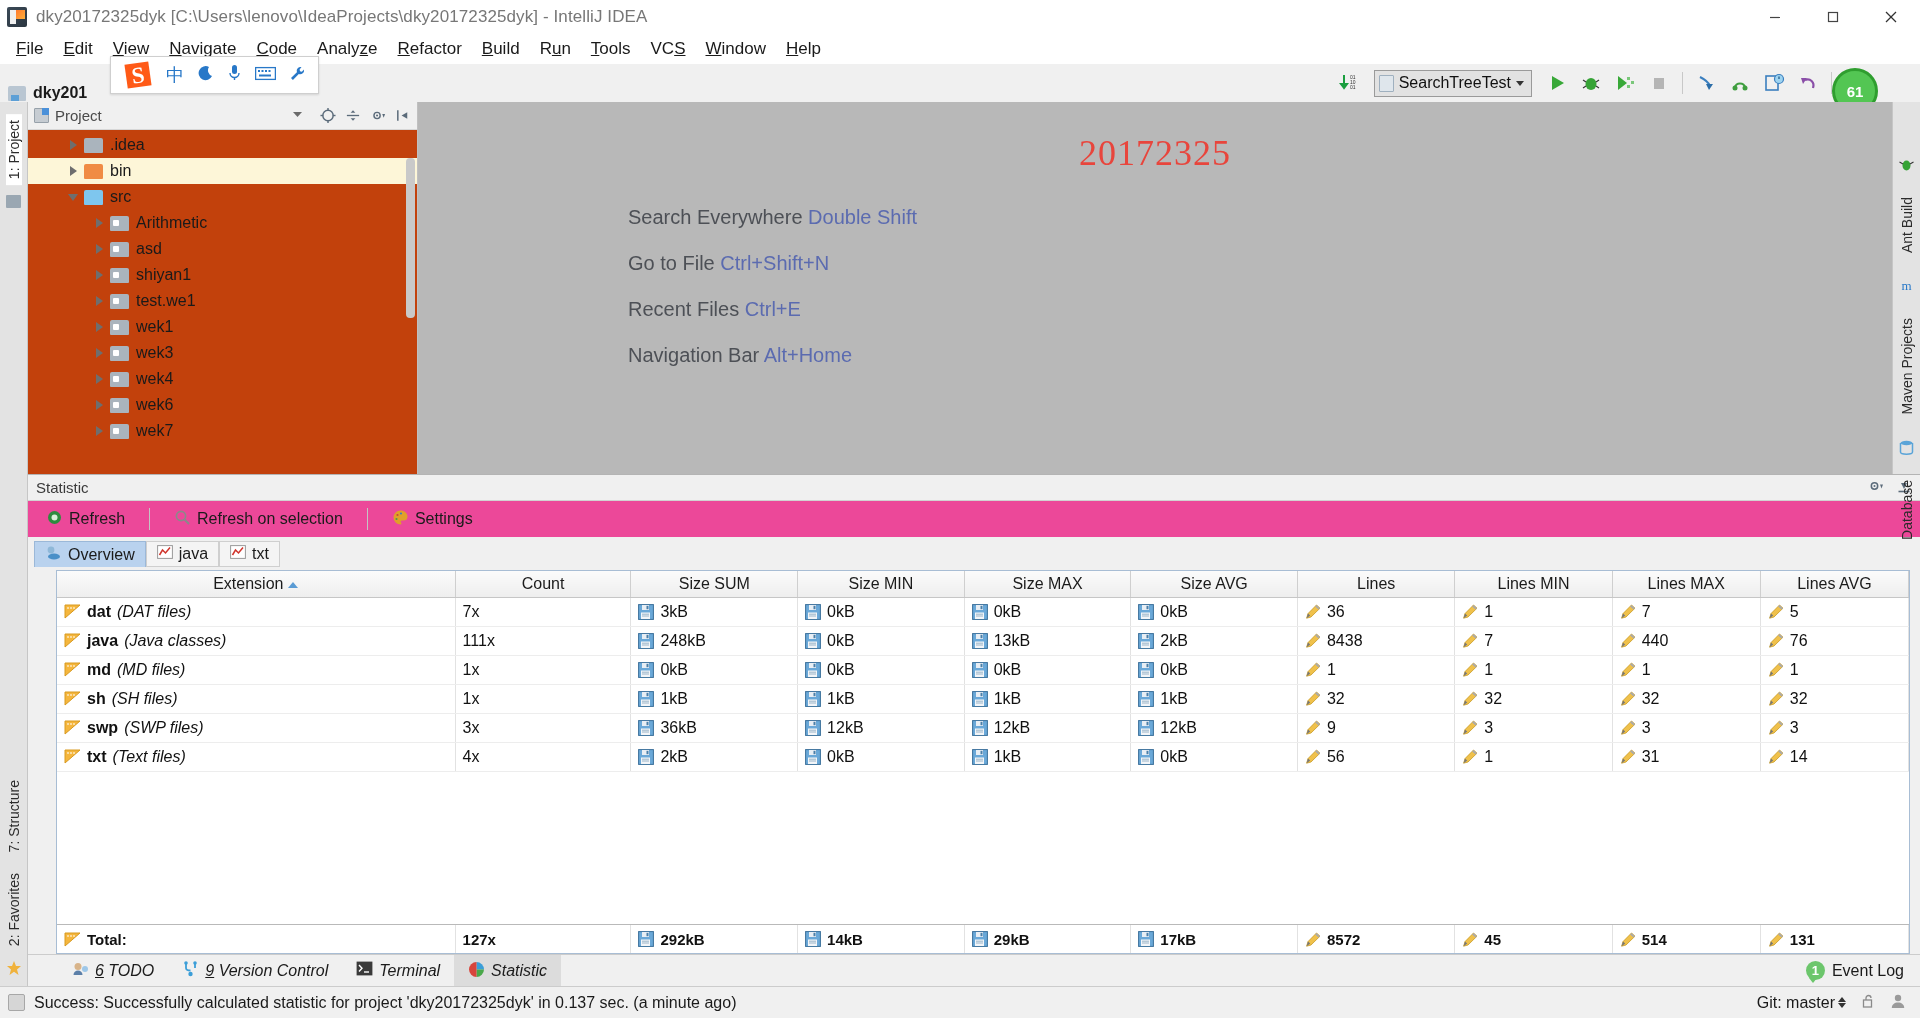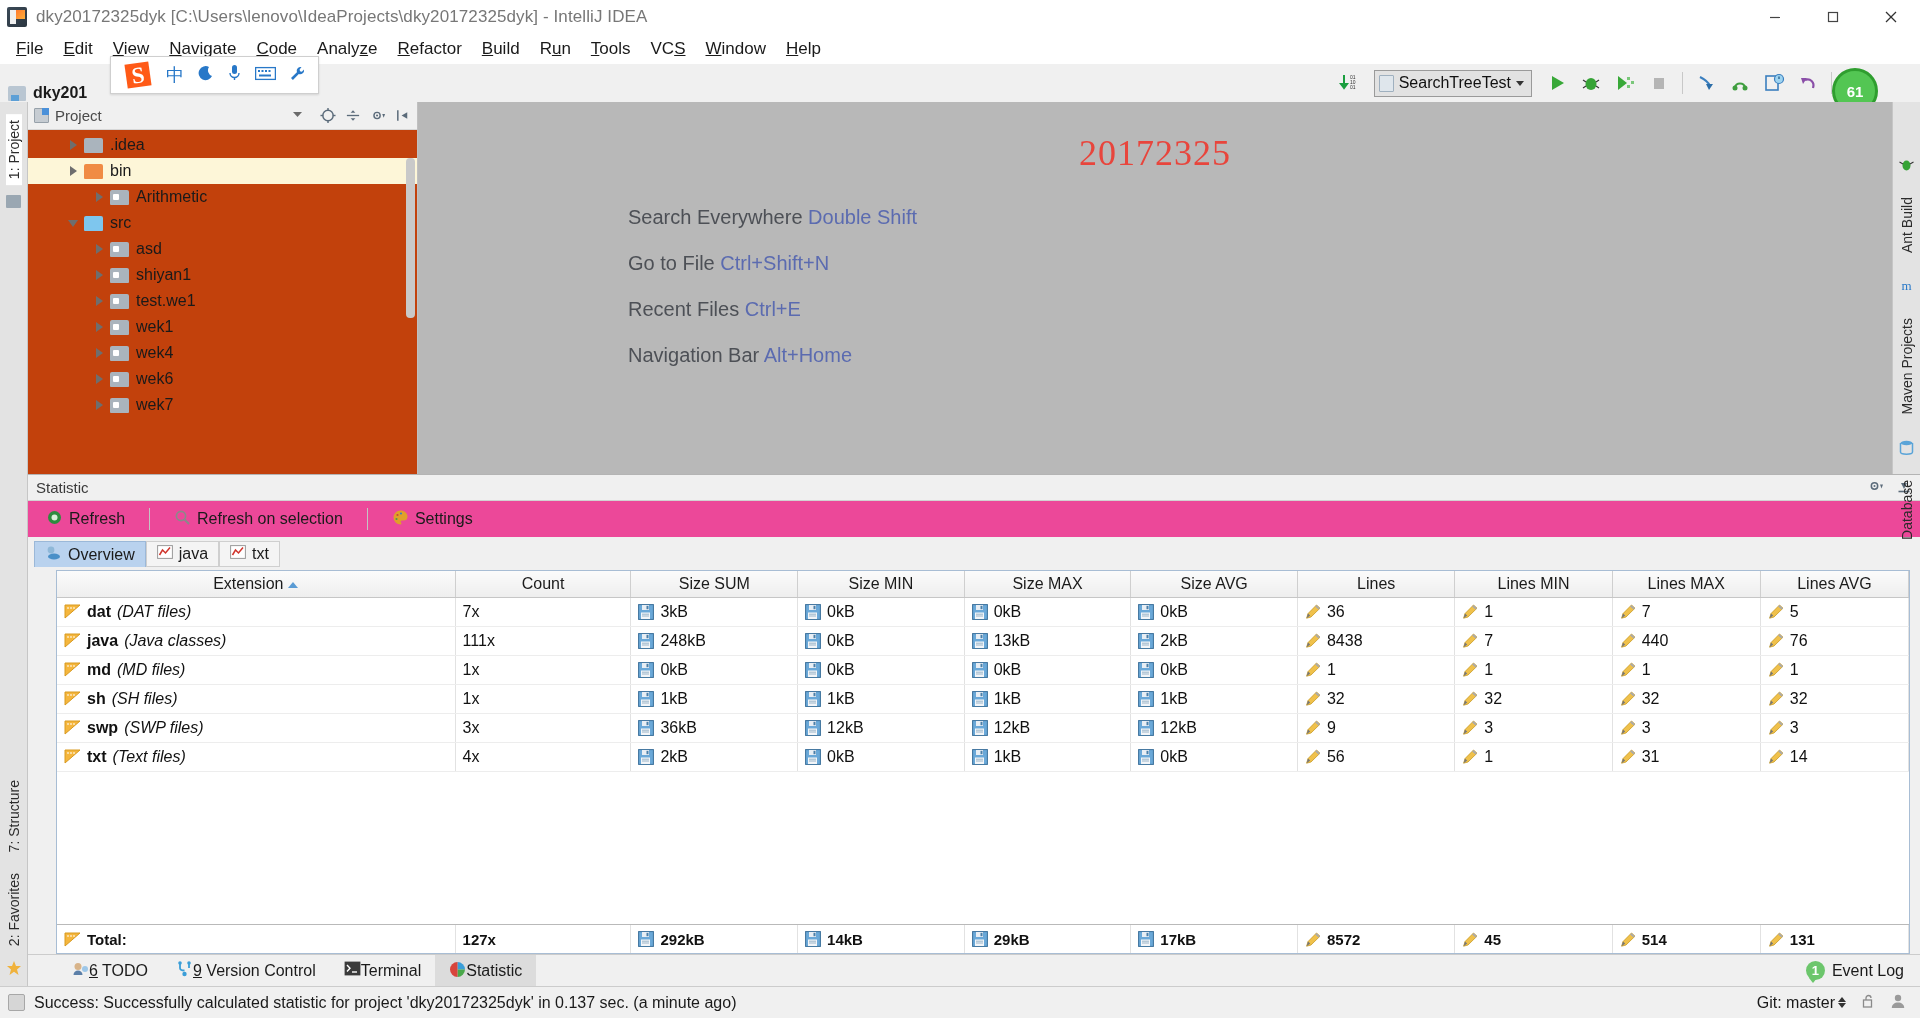--- a/index.html
+++ b/index.html
@@ -194,21 +194,21 @@
     border-top:1px solid #b9b9b9;background:#fff;
   }
   table.total{width:100%;border-collapse:collapse;table-layout:fixed;}
   table.total td{height:28px;font-size:15px;font-weight:700;color:#111;padding-left:7px;border-right:1px solid #e2e2e2;white-space:nowrap;}
 
   
   .bottom-tabs{
     height:32px;flex:0 0 32px;background:#f0f0f0;display:flex;align-items:center;padding-left:30px;gap:0;
     border-top:1px solid #cccccc;
   }
-  .btab{display:flex;align-items:center;height:32px;padding:2px 14px;font-size:16px;color:#1b1b1b;white-space:nowrap;}
+  .btab{display:flex;align-items:center;gap:6px;height:32px;padding:2px 14px;font-size:16px;color:#1b1b1b;white-space:nowrap;font-style:italic;}
   .btab.active{background:#dcdcdc;}
   .btab u{text-decoration:underline;}
   .bt-right{margin-left:auto;display:flex;align-items:center;gap:7px;padding-right:16px;}
   .badge-green{
     width:19px;height:19px;border-radius:50%;background:#6cc66c;color:#fff;font-size:13px;
     display:flex;align-items:center;justify-content:center;font-weight:700;position:relative;
   }
   .badge-green::after{content:"";position:absolute;left:3px;bottom:-3px;border-left:4px solid transparent;border-right:4px solid transparent;border-top:5px solid #6cc66c;}
 
   
@@ -469,33 +469,33 @@
                 <span class="fico gray"></span>
                 <span>.idea</span>
               </div>
               <div class="tnode hl" style="padding-left: 34px;">
                 <span class="tw">
                   <span class="arrow"></span>
                 </span>
                 <span class="fico orange"></span>
                 <span>bin</span>
               </div>
+              <div class="tnode" style="padding-left: 34px;">
+                <span class="tw">
+                  <span class="arrow open"></span>
+                </span>
+                <span class="fico blue"></span>
+                <span>src</span>
+              </div>
               <div class="tnode" style="padding-left: 60px;">
                 <span class="tw">
                   <span class="arrow"></span>
                 </span>
                 <span class="fico pkg"></span>
                 <span>Arithmetic</span>
-              </div>
-              <div class="tnode" style="padding-left: 34px;">
-                <span class="tw">
-                  <span class="arrow open"></span>
-                </span>
-                <span class="fico blue"></span>
-                <span>src</span>
               </div>
               <div class="tnode" style="padding-left: 60px;">
                 <span class="tw">
                   <span class="arrow"></span>
                 </span>
                 <span class="fico pkg"></span>
                 <span>asd</span>
               </div>
               <div class="tnode" style="padding-left: 60px;">
                 <span class="tw">
@@ -510,20 +510,27 @@
                 </span>
                 <span class="fico pkg"></span>
                 <span>test.we1</span>
               </div>
               <div class="tnode" style="padding-left: 60px;">
                 <span class="tw">
                   <span class="arrow"></span>
                 </span>
                 <span class="fico pkg"></span>
                 <span>wek1</span>
+              </div>
+              <div class="tnode" style="padding-left: 60px;">
+                <span class="tw">
+                  <span class="arrow"></span>
+                </span>
+                <span class="fico pkg"></span>
+                <span>wek3</span>
               </div>
               <div class="tnode" style="padding-left: 60px;">
                 <span class="tw">
                   <span class="arrow"></span>
                 </span>
                 <span class="fico pkg"></span>
                 <span>wek4</span>
               </div>
               <div class="tnode" style="padding-left: 60px;">
                 <span class="tw">

